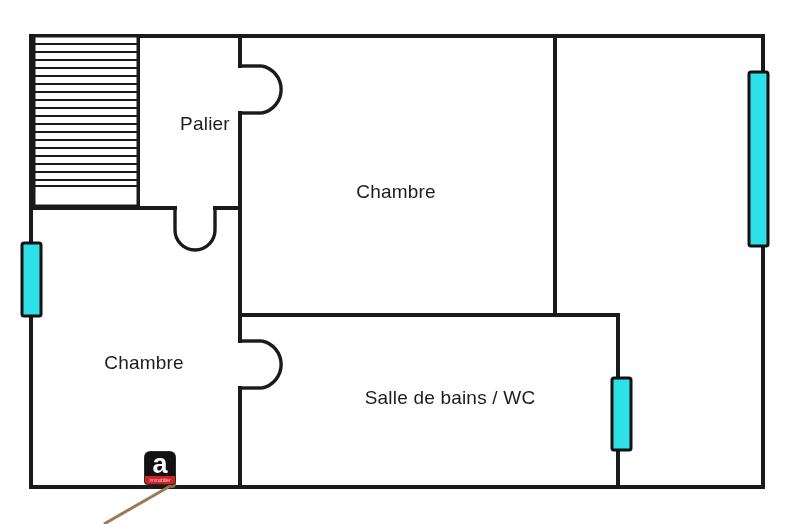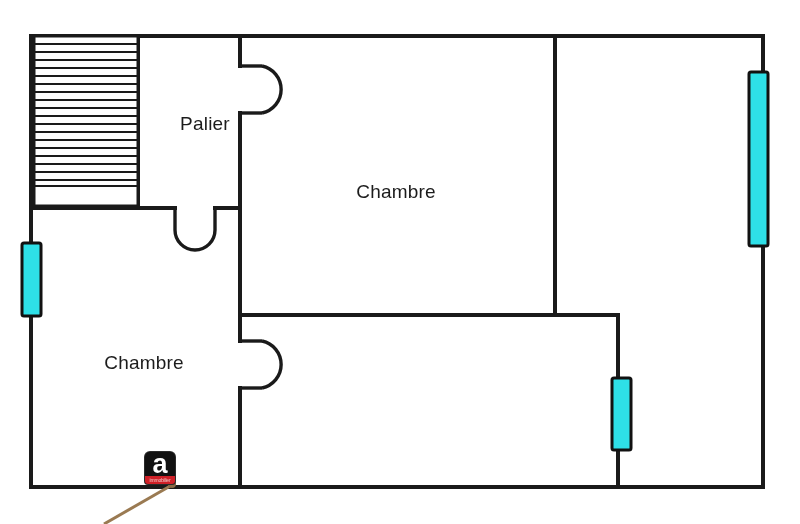--- a/index.html
+++ b/index.html
@@ -172,20 +172,21 @@
     <g>
       <line x1="172" y1="485" x2="104" y2="524" stroke="#9a7a52" stroke-width="3"></line>
       <circle cx="172" cy="484" r="4" fill="#8a6a45"></circle>
     </g>
 
   </svg>
 
   <div class="room-label" style="left:205px; top:124px;">Palier</div>
   <div class="room-label" style="left:396px; top:192px;text-align:center;">Chambre</div>
   <div class="room-label" style="left:144px; top:363px;">Chambre</div>
+  <div class="room-label" style="left:450px; top:398px;">Salle de bains / WC</div>
 
   <div class="logo-badge" style="left:145px; top:452px;">
     <div class="logo-a">a</div>
     <div class="logo-bar"></div>
     <div class="logo-bar-text">immobilier</div>
   </div>
 
 </div>
 
 </body></html>

